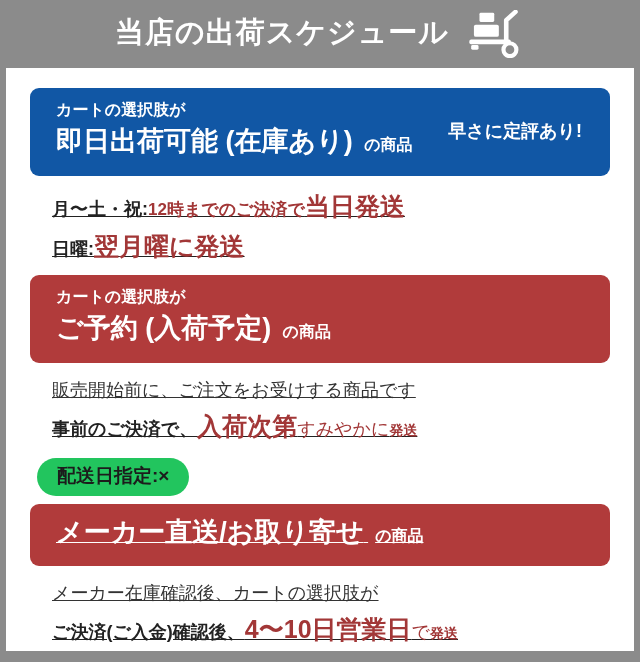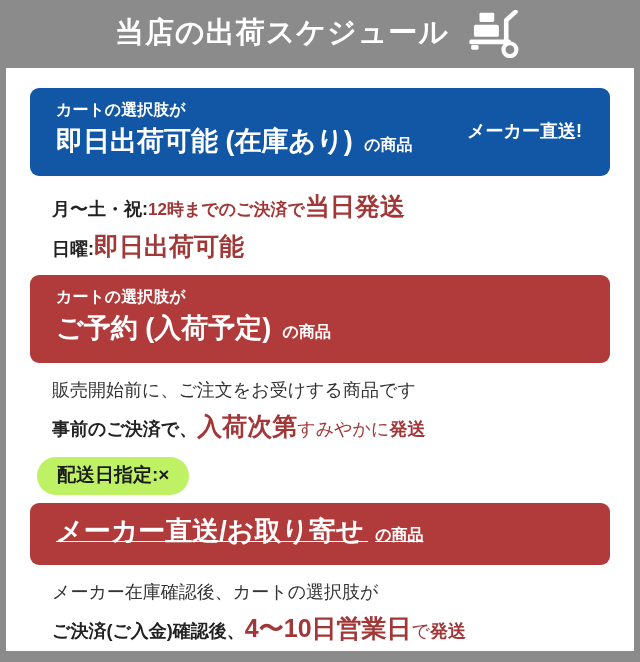--- a/index.html
+++ b/index.html
@@ -38,32 +38,32 @@
   .banner-red  { background:#b13b3b; }
   .banner-topline { font-size:16px; font-weight:bold; line-height:24px; }
   .banner-mainline { line-height:38px; white-space:nowrap; }
   .banner-main { font-size:27px; font-weight:bold; }
   .banner-suffix { font-size:16px; font-weight:bold; margin-left:7px; }
   .banner-single { padding:9px 18px 11px 26px;text-decoration:underline; }
   .side-note { font-size:18px; font-weight:bold; padding-right:10px; white-space:nowrap; }
   
   .section { padding:12px 24px 8px 46px; }
   .section-tight { padding-top:9px; }
-  .line { font-size:18px; line-height:36px; color:#222222; white-space:nowrap; }
+  .line { font-size:18px; line-height:36px; color:#222222; white-space:nowrap;text-decoration:underline; }
   .b   { font-weight:bold; }
   .plain { color:#333333; }
   .red-mid { color:#a23737; font-size:17px; font-weight:bold; }
   .red-big { color:#a23737; font-size:25px; font-weight:bold; }
   .red-sm  { color:#a23737; font-size:18px;text-align:right; }
-  .red-smb { color:#a23737; font-size:18px; font-weight:bold; }
+  .red-smb { color:#a23737; font-size:14px; font-weight:bold; }
   
   .pill {
     display:inline-block;
     margin:10px 0 0 -15px;
-    background:#bef264;
+    background:#22c55e;
     border-radius:19px;
     padding:5px 20px 7px 20px;
     font-size:19px; font-weight:bold; color:#1c1c1c;
   }
 </style>
 </head>
 <body>
 
 <div>
 
@@ -84,29 +84,29 @@
   <div class="panel">
 
     <div class="banner banner-blue">
       <div>
         <div class="banner-topline">カートの選択肢が</div>
         <div class="banner-mainline">
           <span class="banner-main">即日出荷可能 (在庫あり)</span>
           <span class="banner-suffix">の商品</span>
         </div>
       </div>
-      <div class="side-note">メーカー直送!</div>
+      <div class="side-note">早さに定評あり!</div>
     </div>
 
     <div class="section">
       <div class="line">
         <span class="b">月〜土・祝:</span><span class="red-mid">12時までのご決済で</span><span class="red-big">当日発送</span>
       </div>
       <div class="line">
-        <span class="b">日曜:</span><span class="red-big">即日出荷可能</span>
+        <span class="b">日曜:</span><span class="red-big">翌月曜に発送</span>
       </div>
     </div>
 
     <div class="banner banner-red">
       <div>
         <div class="banner-topline">カートの選択肢が</div>
         <div class="banner-mainline">
           <span class="banner-main">ご予約 (入荷予定)</span>
           <span class="banner-suffix">の商品</span>
         </div>

